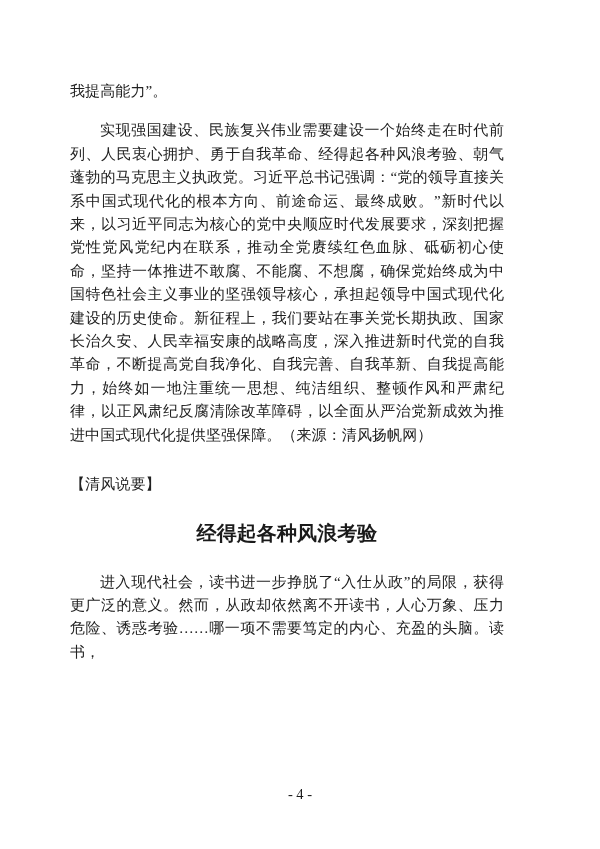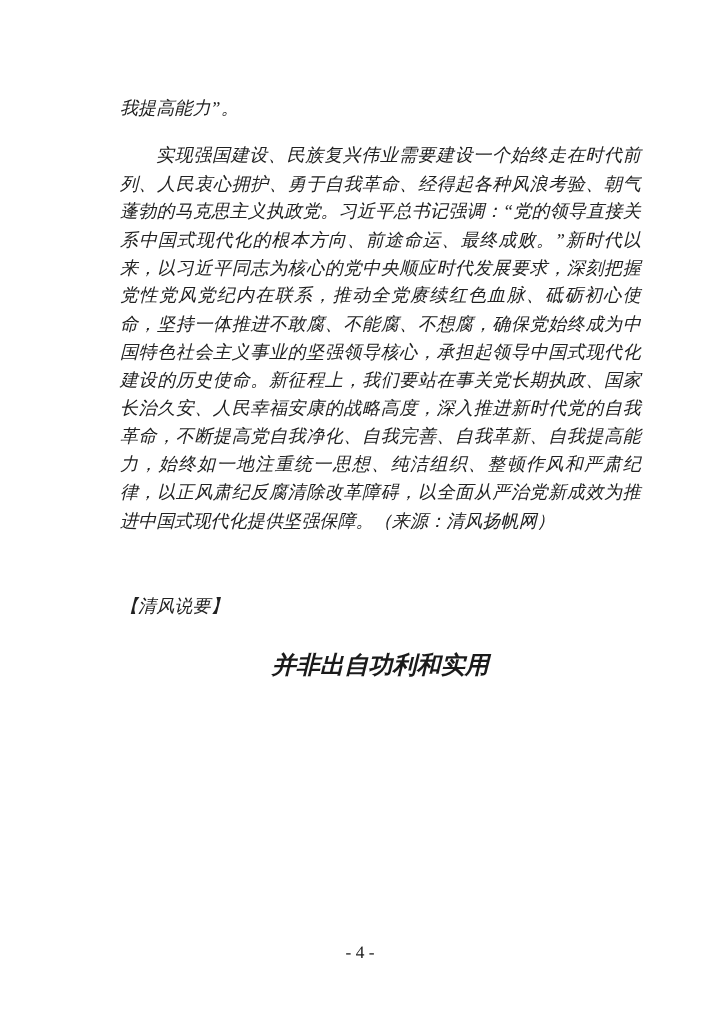--- a/index.html
+++ b/index.html
@@ -11,42 +11,41 @@
     position: relative;
     width: 600px;
     height: 849px;
     background: #ffffff;
     overflow: hidden;
     font-family: "Liberation Serif", "DejaVu Serif", serif;
     color: #212121;
   }
   .body-text {
     position: absolute;
-    left: 100px;
+    left: 70px;
     top: 80px;
     width: 434px;
     font-size: 15px;
     line-height: 23.4px;
     text-align: justify;
     letter-spacing: 0.1px;
-    font-style: italic;
   }
   .body-text p {
     margin: 0;
     padding: 0;
   }
   p.cont {
     text-indent: 0;
   }
   p.para {
     text-indent: 2em;
     margin-top: 16px;
   }
   p.section-label {
-    margin-top: 48px;
+    margin-top: 26px;
     text-indent: 0;
   }
   h1.article-title {
     margin: 22px 0 24px 0;
     padding: 0;
     font-size: 20px;
     line-height: 28px;
     font-weight: bold;
     text-align: center;
     text-indent: 0;
@@ -64,16 +63,17 @@
   }
 </style>
 </head>
 <body>
 
 <div class="page">
   <div class="body-text">
     <p class="cont">我提高能力”。</p>
     <p class="para">实现强国建设、民族复兴伟业需要建设一个始终走在时代前列、人民衷心拥护、勇于自我革命、经得起各种风浪考验、朝气蓬勃的马克思主义执政党。习近平总书记强调：“党的领导直接关系中国式现代化的根本方向、前途命运、最终成败。”新时代以来，以习近平同志为核心的党中央顺应时代发展要求，深刻把握党性党风党纪内在联系，推动全党赓续红色血脉、砥砺初心使命，坚持一体推进不敢腐、不能腐、不想腐，确保党始终成为中国特色社会主义事业的坚强领导核心，承担起领导中国式现代化建设的历史使命。新征程上，我们要站在事关党长期执政、国家长治久安、人民幸福安康的战略高度，深入推进新时代党的自我革命，不断提高党自我净化、自我完善、自我革新、自我提高能力，始终如一地注重统一思想、纯洁组织、整顿作风和严肃纪律，以正风肃纪反腐清除改革障碍，以全面从严治党新成效为推进中国式现代化提供坚强保障。（来源：清风扬帆网）</p>
     <p class="section-label">【清风说要】</p>
-    <h1 class="article-title">并非出自功利和实用</h1>
+    <h1 class="article-title">经得起各种风浪考验</h1>
+    <p class="para">进入现代社会，读书进一步挣脱了“入仕从政”的局限，获得更广泛的意义。然而，从政却依然离不开读书，人心万象、压力危险、诱惑考验……哪一项不需要笃定的内心、充盈的头脑。读书，</p>
   </div>
   <div class="page-number">- 4 -</div>
 </div>
 
 </body></html>

